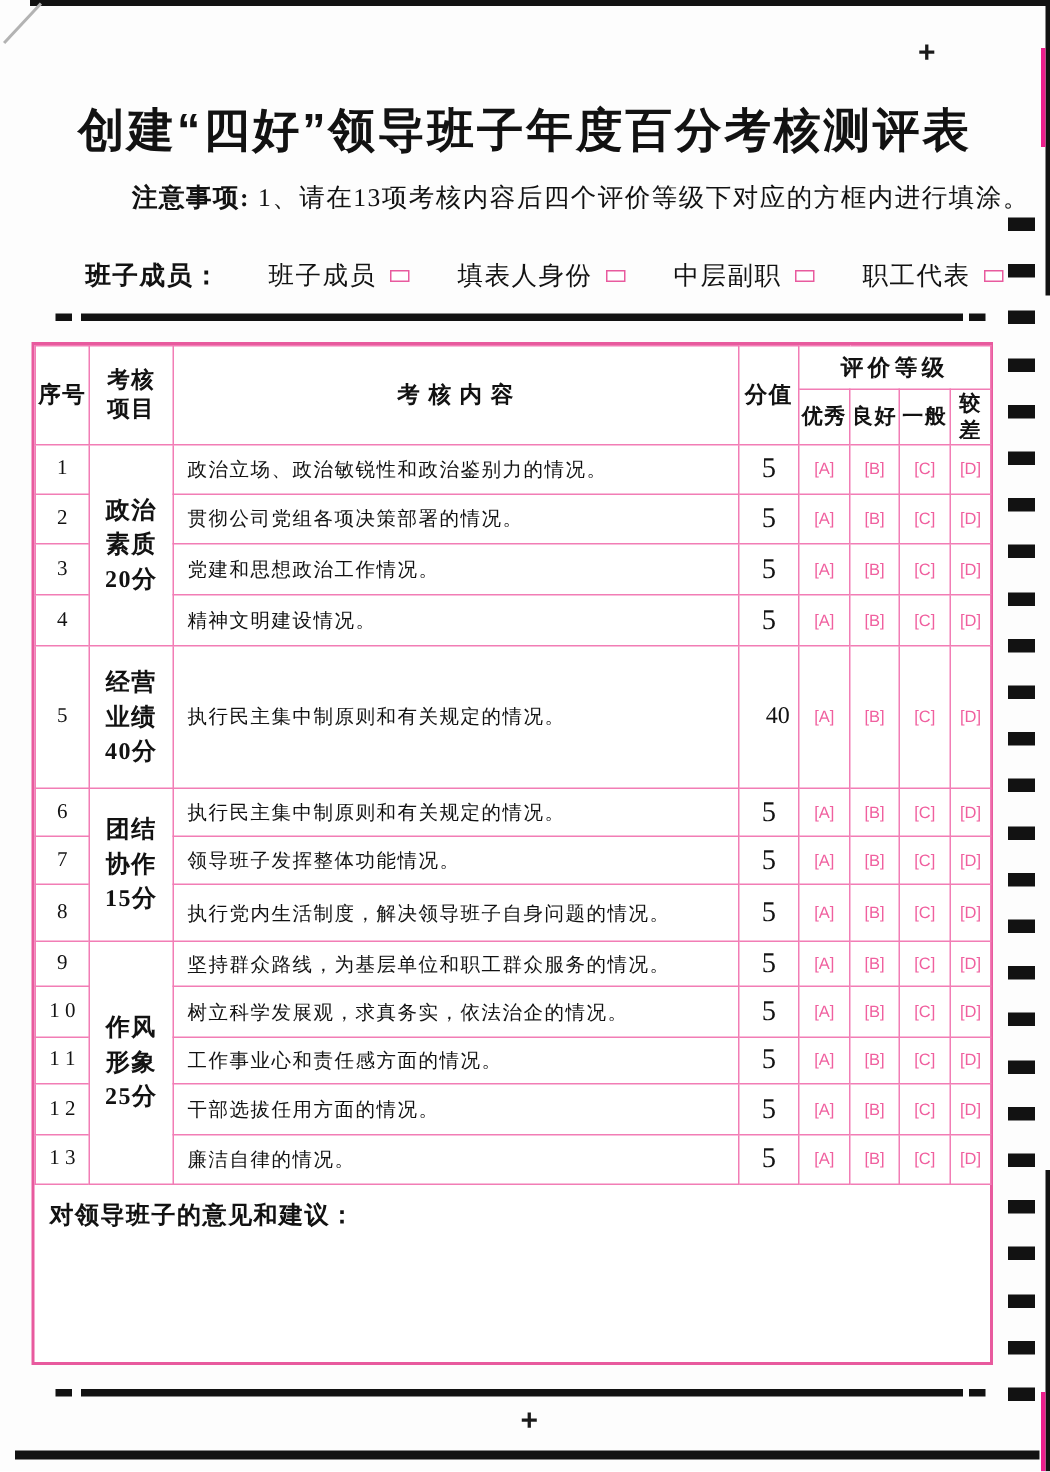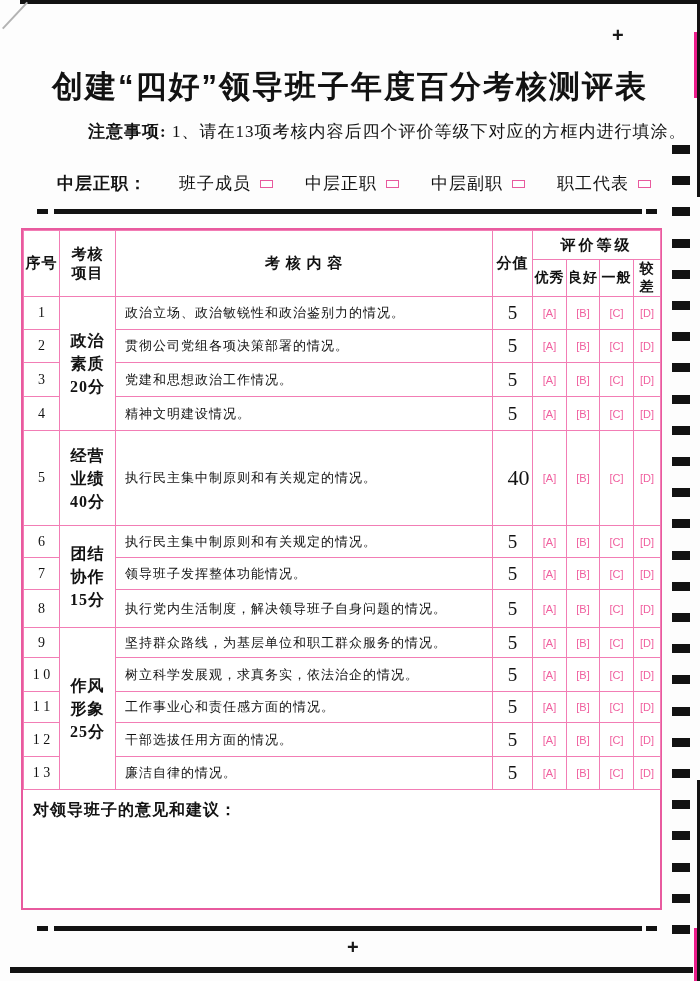--- a/index.html
+++ b/index.html
@@ -53,21 +53,21 @@
   th, td { border:1px solid #f27db5; padding:0; overflow:hidden; }
   thead th { font-size:15px; font-weight:bold; letter-spacing:1px; }
   .h-cat span { display:block; line-height:19px; }
   .h-grade { letter-spacing:3px; }
   .h-level { font-size:14px; }
   td.c-no { text-align:center; font-size:14px; font-family:"Liberation Serif",serif; }
   td.c-group { text-align:center; font-weight:bold; font-size:16px; }
   td.c-group span { display:block; line-height:23px; letter-spacing:1px; }
   td.c-content { font-size:13px; padding-left:9px; letter-spacing:1px; }
   td.c-score { text-align:center; font-size:19px; font-family:"Liberation Serif",serif; }
-  td.c-score.big { font-size:22px;padding-left:12px; }
+  td.c-score.big { font-size:16px;padding-left:12px; }
   td.c-opt { text-align:center; font-size:11px; color:#f0609f;
              font-family:"Liberation Sans","DejaVu Sans",sans-serif; letter-spacing:0; }
 
   .suggestion { flex:1; position:relative; }
   .suggestion .lbl { position:absolute; left:10px; top:10px; font-size:16px; font-weight:bold; letter-spacing:1px; }
 </style>
 </head>
 <body>
 
 <div class="sheet">
@@ -83,21 +83,21 @@
   <div class="reg-plus reg-plus-top">+</div>
   <div class="reg-plus reg-plus-bottom">+</div>
 
   <div class="title">创建“四好”领导班子年度百分考核测评表</div>
 
   <div class="notes">
     <div><span class="lbl">注意事项:</span> <span>1、请在13项考核内容后四个评价等级下对应的方框内进行填涂。</span></div>
   </div>
 
   <div class="identity">
-    <span class="lbl">中层正职：</span><span class="identity-option"><span>班子成员</span><span class="id-box"></span></span><span class="identity-option"><span>中层正职</span><span class="id-box"></span></span><span class="identity-option"><span>中层副职</span><span class="id-box"></span></span><span class="identity-option"><span>职工代表</span><span class="id-box"></span></span>
+    <span class="lbl">班子成员：</span><span class="identity-option"><span>班子成员</span><span class="id-box"></span></span><span class="identity-option"><span>填表人身份</span><span class="id-box"></span></span><span class="identity-option"><span>中层副职</span><span class="id-box"></span></span><span class="identity-option"><span>职工代表</span><span class="id-box"></span></span>
   </div>
 
   <div class="cutline" style="left:37px;  top:209px; width:11px;"></div>
   <div class="cutline" style="left:54px;  top:209px; width:588px;"></div>
   <div class="cutline" style="left:646px; top:209px; width:11px;"></div>
   <div class="cutline" style="left:37px;  top:926px; width:11px;"></div>
   <div class="cutline" style="left:54px;  top:926px; width:588px;"></div>
   <div class="cutline" style="left:646px; top:926px; width:11px;"></div>
 
   <div id="tmarks">

